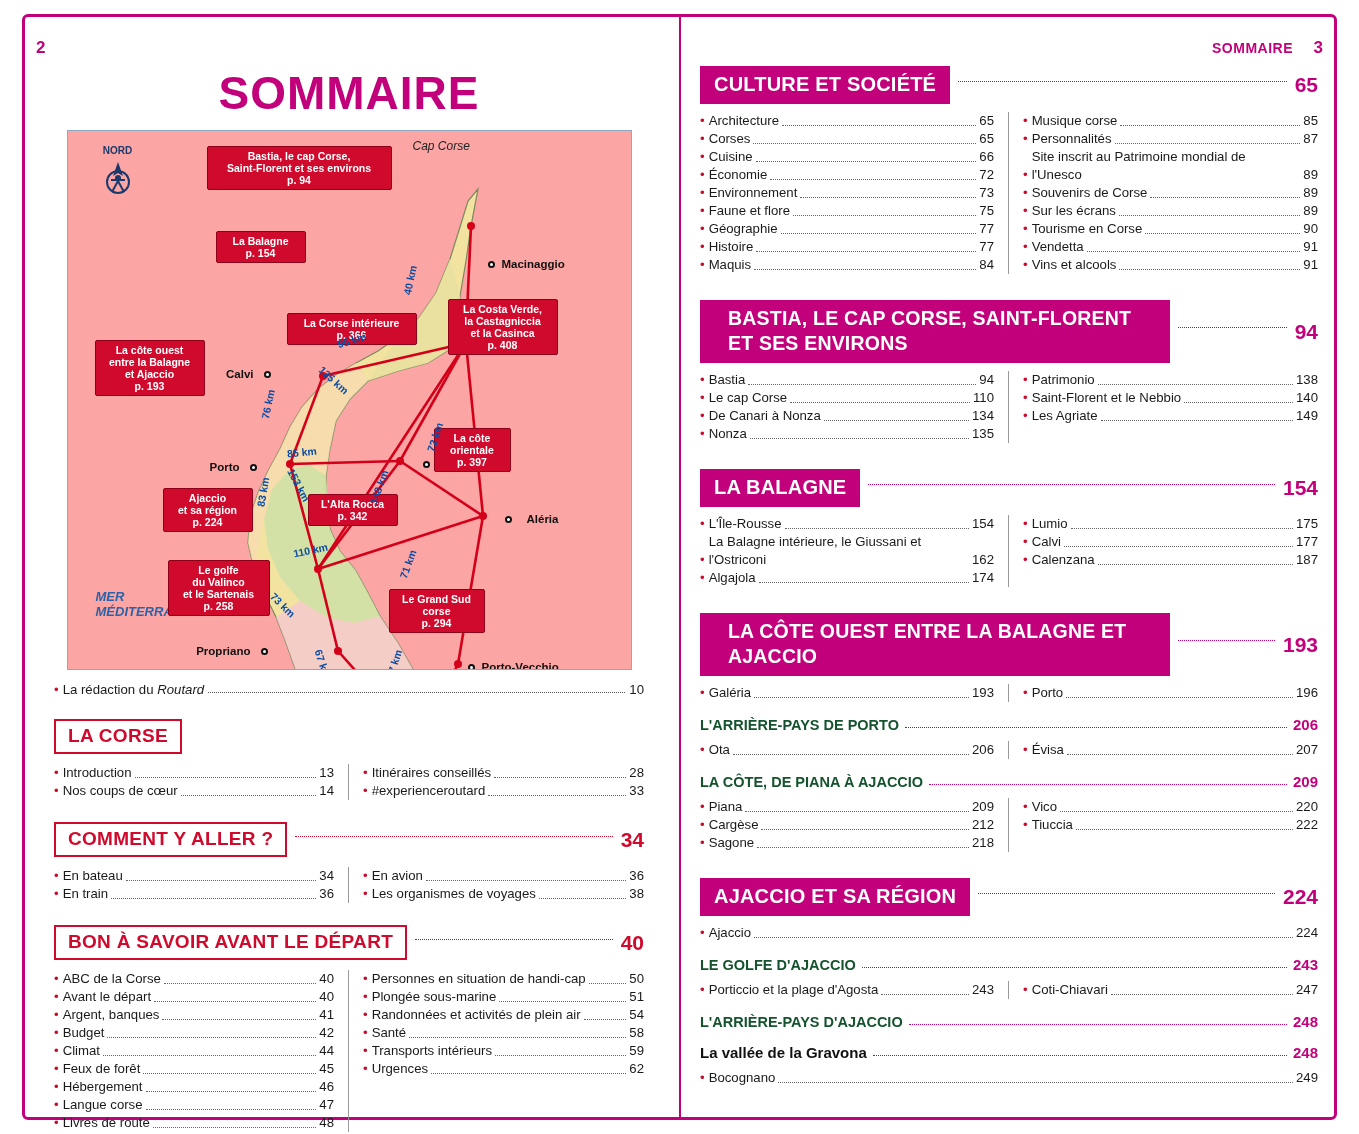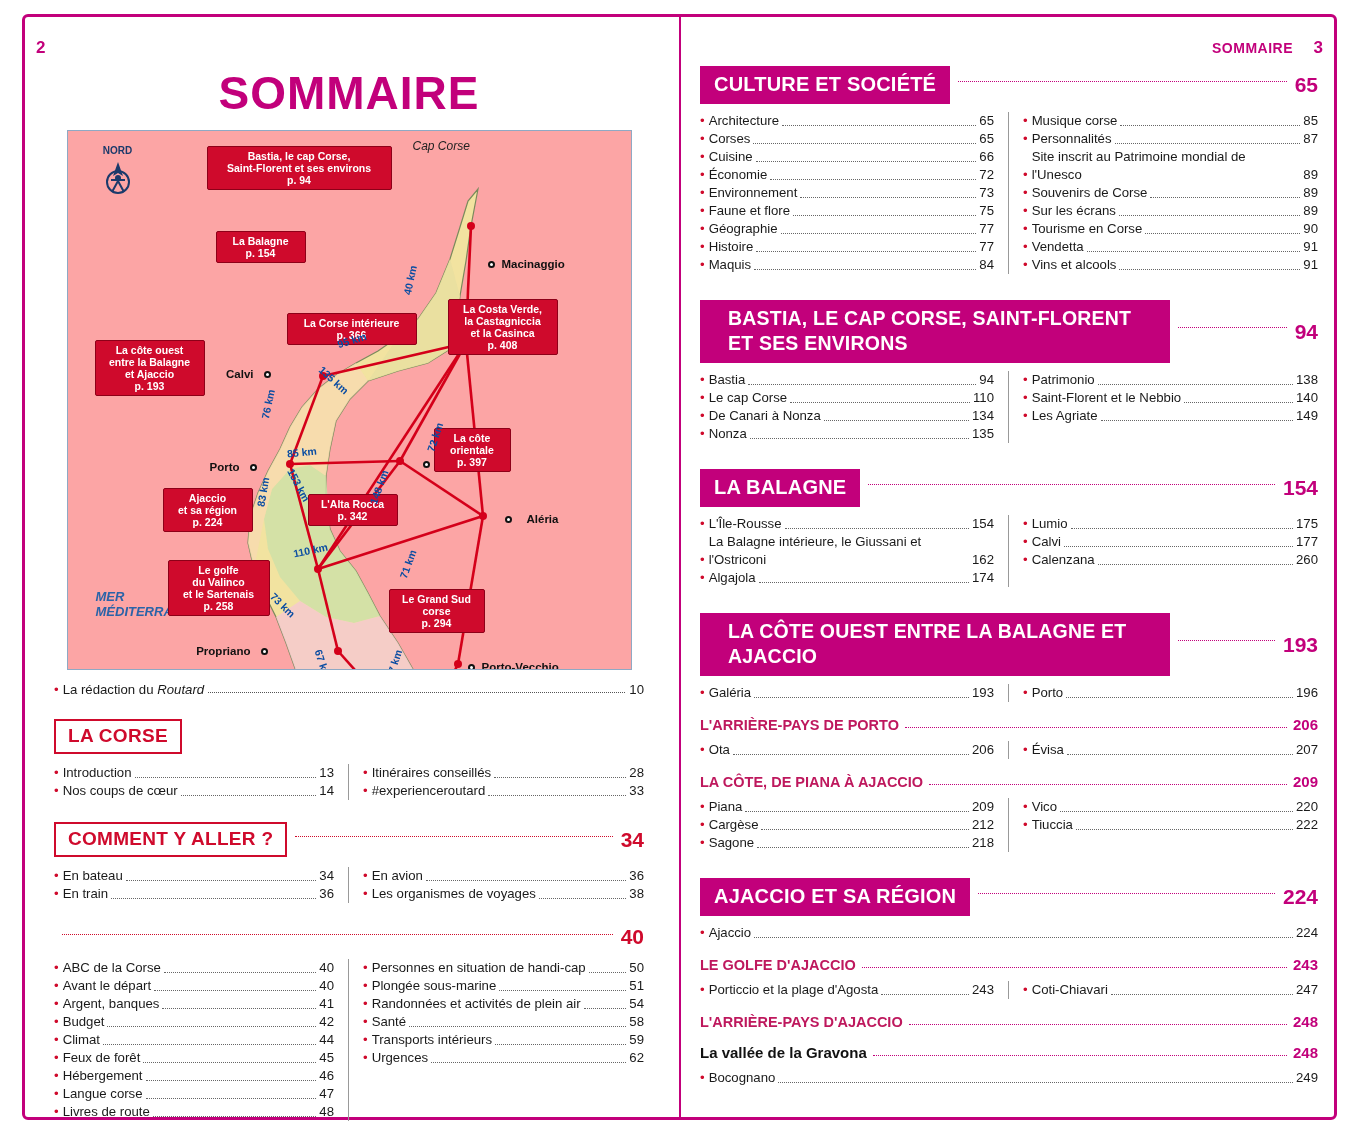--- a/index.html
+++ b/index.html
@@ -80,21 +80,21 @@
   .rbanner-row { display:flex; align-items:center; }
   .rbanner {
     display:inline-block; background:#c2007b; color:#fff; font-weight:bold;
     font-size:20px; padding:6px 14px 7px; letter-spacing:.2px; line-height:25px;
   }
   .rbanner.two-line { font-size:19.5px;padding-left:28px; }
   .rbanner-row .d { flex:1; border-bottom:1.8px dotted #c2007b; margin:0 8px 8px; }
   .rbanner-row .pg { color:#c2007b; font-weight:bold; font-size:21px; }
 
   .sub-row { display:flex; align-items:flex-end; margin-top:14px; }
-  .sub-row .sub { color:#be185d; font-weight:bold; font-size:14.5px; white-space:nowrap; }
+  .sub-row .sub { color:#14532d; font-weight:bold; font-size:14.5px; white-space:nowrap; }
   .sub-row .sub.black { color:#111; font-size:15px;}
   .sub-row .d { flex:1; border-bottom:1.6px dotted #c2007b; margin:0 6px 5px; }
   .sub-row .pg { color:#c2007b; font-weight:bold; font-size:15px; }
 
   .rtwo { display:flex; margin-top:8px; }
   .single { margin-top:8px; }
 </style>
 </head>
 <body>
 
@@ -338,20 +338,21 @@
           </div>
           <div class="entry">
             <span class="bul">•</span>
             <span>Les organismes de voyages</span>
             <span class="dd"></span>
             <span class="pg">38</span>
           </div>
         </div>
       </div>
       <div class="sec-row">
+        <span class="sec-banner">BON À SAVOIR AVANT LE DÉPART</span>
         <span class="d"></span>
         <span class="pg">40</span>
       </div>
       <div class="two-col">
         <div class="col lft">
           <div class="entry">
             <span class="bul">•</span>
             <span>ABC de la Corse</span>
             <span class="dd"></span>
             <span class="pg">40</span>
@@ -651,21 +652,21 @@
           <div class="entry">
             <span class="bul">•</span>
             <span>Calvi</span>
             <span class="dd"></span>
             <span class="pg">177</span>
           </div>
           <div class="entry">
             <span class="bul">•</span>
             <span>Calenzana</span>
             <span class="dd"></span>
-            <span class="pg">260</span>
+            <span class="pg">187</span>
           </div>
         </div>
       </div>
       <div class="rbanner-row" style="margin-top: 26px;">
         <span class="rbanner two-line" style="max-width: 470px;">LA CÔTE OUEST ENTRE LA BALAGNE ET AJACCIO</span>
         <span class="d"></span>
         <span class="pg">193</span>
       </div>
       <div class="rtwo">
         <div class="col lft">

